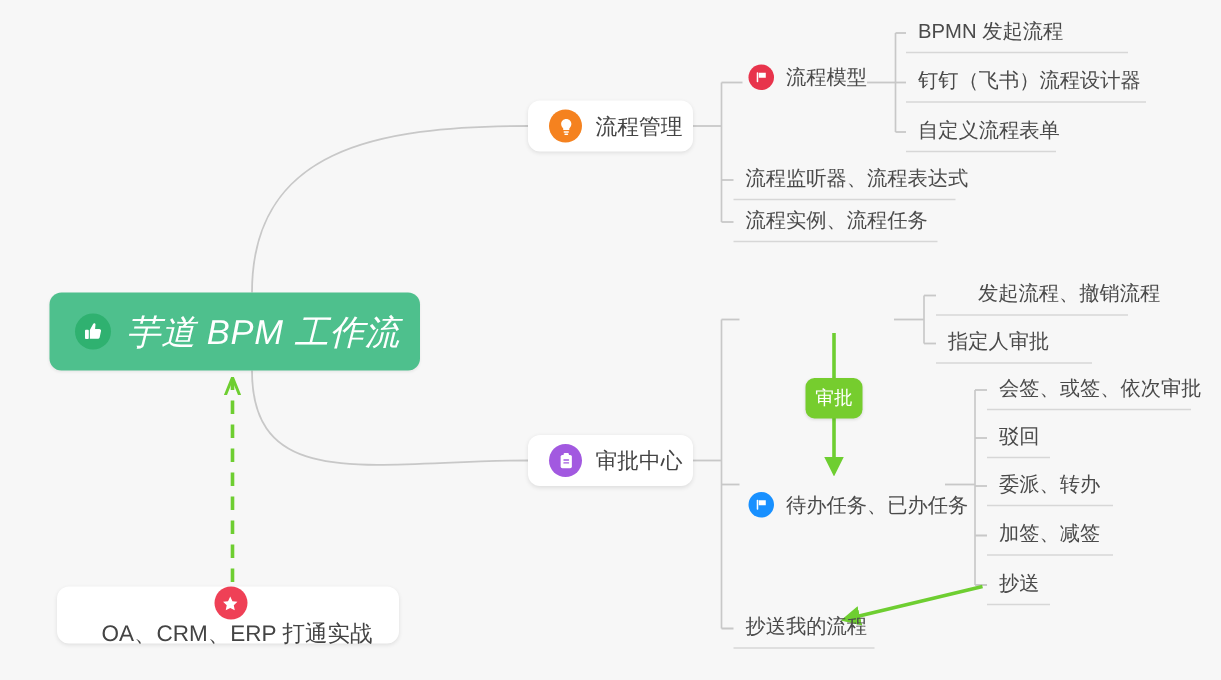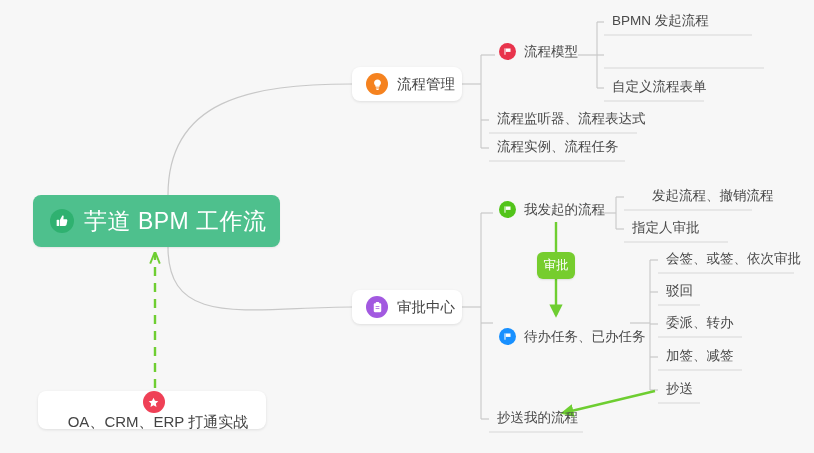--- a/index.html
+++ b/index.html
@@ -37,20 +37,21 @@
     top: 195px;
     width: 247px;
     height: 52px;
     background: #4ec08d;
     border-radius: 8px;
     display: flex;
     align-items: center;
     box-sizing: border-box;
     padding-left: 17px;
     box-shadow: 0 1px 2px rgba(0,0,0,0.07);
+    font-style: italic;
   }
   .root-label {
     color: #ffffff;
     font-size: 23px;
     letter-spacing: 0.5px;
     margin-left: 10px;
     white-space: nowrap;
   }
 
   
@@ -238,46 +239,38 @@
     <span class="badge badge-flag-red">
       <svg width="11" height="11" viewBox="0 0 16 16" fill="#ffffff">
         <rect x="3.6" y="3.2" width="1.5" height="9.6" rx="0.6"></rect>
         <path d="M5.6 3.6 L12.4 3.6 L12.4 8.6 L5.6 8.6 Z"></path>
       </svg>
     </span>
     <span class="leaf-text">流程模型</span>
   </div>
 
   <div class="leaf" style="left:604px; top:12px;">BPMN 发起流程</div>
+  <div class="leaf" style="left:604px; top:45px;">钉钉（飞书）流程设计器</div>
   <div class="leaf" style="left:604px; top:78px;">自定义流程表单</div>
 
   <div class="leaf" style="left:489px; top:110px;">流程监听器、流程表达式</div>
   <div class="leaf" style="left:489px; top:138px;">流程实例、流程任务</div>
 
   <div class="branch-node" id="node-approve-center">
     <span class="badge badge-lg badge-clip">
       <svg width="13" height="13" viewBox="0 0 16 16" fill="#ffffff">
         <rect x="3.4" y="2.8" width="9.2" height="11" rx="1.4"></rect>
         <rect x="5.8" y="1.3" width="4.4" height="2.6" rx="1.1"></rect>
         <rect x="5.6" y="6.4" width="4.8" height="1.1" rx="0.5" fill="#a259e0"></rect>
         <rect x="5.6" y="8.8" width="4.8" height="1.1" rx="0.5" fill="#a259e0"></rect>
       </svg>
     </span>
     <span class="branch-label">审批中心</span>
   </div>
 
-  <div class="leaf titled" style="left:491px; top:201px;">
-    <span class="badge badge-flag-green">
-      <svg width="11" height="11" viewBox="0 0 16 16" fill="#ffffff">
-        <rect x="3.6" y="3.2" width="1.5" height="9.6" rx="0.6"></rect>
-        <path d="M5.6 3.6 L12.4 3.6 L12.4 8.6 L5.6 8.6 Z"></path>
-      </svg>
-    </span>
-    <span class="leaf-text">我发起的流程</span>
-  </div>
 
   <div class="leaf" style="left:644px; top:187px;">发起流程、撤销流程</div>
   <div class="leaf" style="left:624px; top:219px;">指定人审批</div>
 
   <div class="leaf titled" style="left:491px; top:328px;">
     <span class="badge badge-flag-blue">
       <svg width="11" height="11" viewBox="0 0 16 16" fill="#ffffff">
         <rect x="3.6" y="3.2" width="1.5" height="9.6" rx="0.6"></rect>
         <path d="M5.6 3.6 L12.4 3.6 L12.4 8.6 L5.6 8.6 Z"></path>
       </svg>

